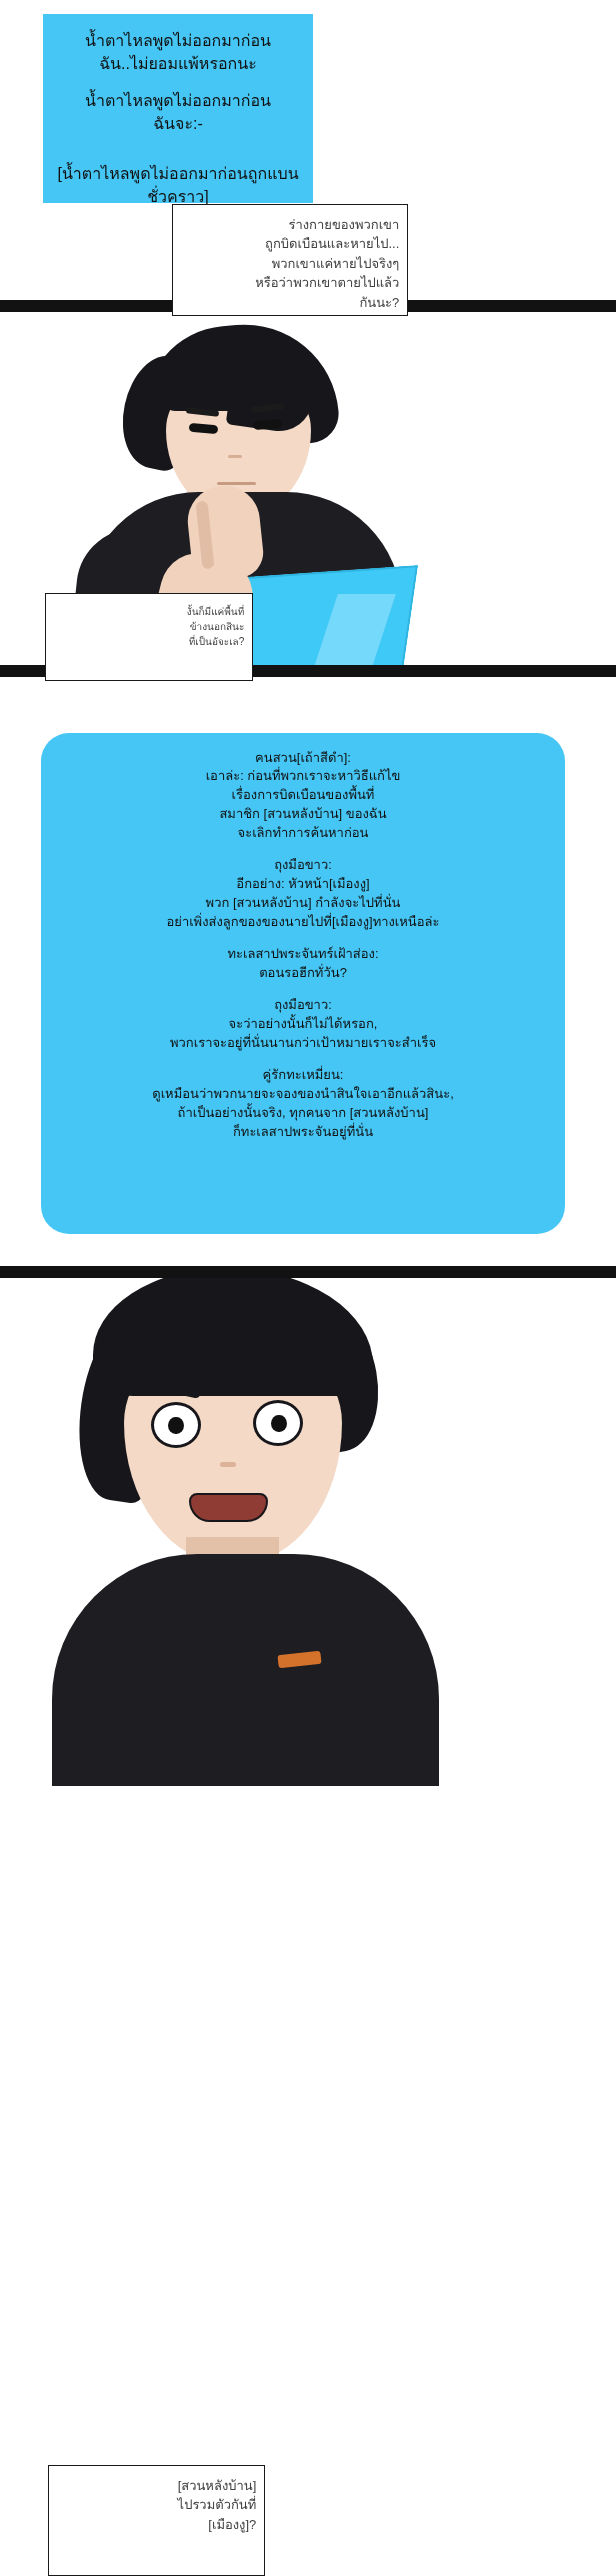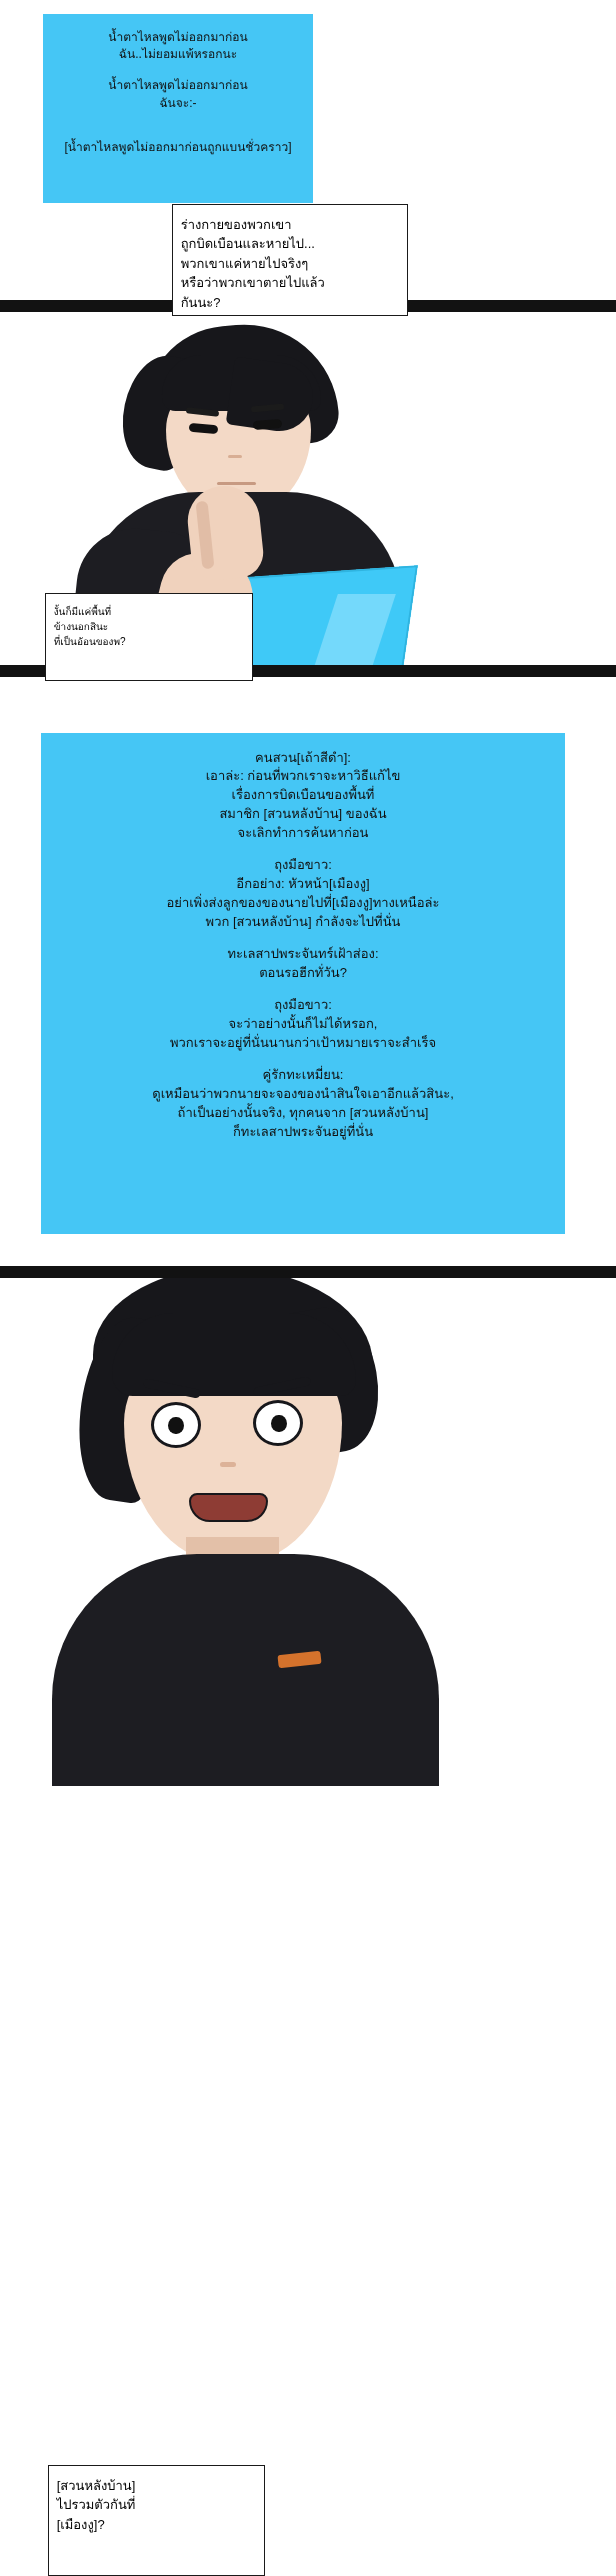--- a/index.html
+++ b/index.html
@@ -34,22 +34,22 @@
     display: block;
     height: 13.5px;
   }
 
   
   .bubble {
     position: absolute;
     background: #ffffff;
     border: 1.9px solid #1a1a1a;
     box-sizing: border-box;
-    text-align: left;
-    color: #000000;
+    text-align: right;
+    color: #404040;
     line-height: 1.5;
   }
   .bubble .line { display: block; }
 
   
   .panel {
     position: absolute;
     overflow: hidden;
     background: #ffffff;
   }
@@ -413,21 +413,21 @@
     background: #d4722c;
     border-radius: 2.9px;
     transform: rotate(-6deg);
   }
 </style>
 </head>
 <body>
 
 <div class="page">
 
-  <div class="blue-box" style="left:43px; top:13.5px; width:270px; height:189px; padding:15.5px 9.7px 0 9.7px; font-size:12px;">
+  <div class="blue-box" style="left:43px; top:13.5px; width:270px; height:189px; padding:15.5px 9.7px 0 9.7px; font-size:16px;">
     <span class="line">น้ำตาไหลพูดไม่ออกมาก่อน</span>
     <span class="line">ฉัน..ไม่ยอมแพ้หรอกนะ</span>
     <span class="gap"></span>
     <span class="line">น้ำตาไหลพูดไม่ออกมาก่อน</span>
     <span class="line">ฉันจะ:-</span>
     <span class="gap"></span>
     <span class="gap"></span>
     <span class="line">[น้ำตาไหลพูดไม่ออกมาก่อนถูกแบนชั่วคราว]</span>
   </div>
 
@@ -462,36 +462,36 @@
     <span class="line">ร่างกายของพวกเขา</span>
     <span class="line">ถูกบิดเบือนและหายไป...</span>
     <span class="line">พวกเขาแค่หายไปจริงๆ</span>
     <span class="line">หรือว่าพวกเขาตายไปแล้ว</span>
     <span class="line">กันนะ?</span>
   </div>
 
   <div class="bubble" style="left:45px; top:593px; width:208px; height:88px; padding:9.7px 7.7px 0 7.7px; font-size:10px;">
     <span class="line">งั้นก็มีแค่พื้นที่</span>
     <span class="line">ข้างนอกสินะ</span>
-    <span class="line">ที่เป็นอัอนของพ?</span>
-  </div>
-
-  <div class="blue-box" style="left:41px; top:733px; width:524px; height:501px; padding:15.5px 11.6px 0 11.6px; font-size:13px;">
+    <span class="line">ที่เป็นอัจะเล?</span>
+  </div>
+
+  <div class="blue-box" style="left:41px; top:733px; width:524px; height:501px; padding:15.5px 11.6px 0 11.6px; font-size:13px;border-radius:28px;">
 
     <span class="line">คนสวน[เถ้าสีดำ]:</span>
     <span class="line">เอาล่ะ: ก่อนที่พวกเราจะหาวิธีแก้ไข</span>
     <span class="line">เรื่องการบิดเบือนของพื้นที่</span>
     <span class="line">สมาชิก [สวนหลังบ้าน] ของฉัน</span>
     <span class="line">จะเลิกทำการค้นหาก่อน</span>
     <span class="gap"></span>
 
     <span class="line">ถุงมือขาว:</span>
     <span class="line">อีกอย่าง: หัวหน้า[เมืองงู]</span>
+    <span class="line">พวก [สวนหลังบ้าน] กำลังจะไปที่นั่น</span>
     <span class="line">อย่าเพิ่งส่งลูกของของนายไปที่[เมืองงู]ทางเหนือล่ะ</span>
-    <span class="line">พวก [สวนหลังบ้าน] กำลังจะไปที่นั่น</span>
     <span class="gap"></span>
 
     <span class="line">ทะเลสาปพระจันทร์เฝ้าส่อง:</span>
     <span class="line">ตอนรอฮีกทั่วัน?</span>
     <span class="gap"></span>
 
     <span class="line">ถุงมือขาว:</span>
     <span class="line">จะว่าอย่างนั้นก็ไม่ได้หรอก,</span>
     <span class="line">พวกเราจะอยู่ที่นั่นนานกว่าเป้าหมายเราจะสำเร็จ</span>
     <span class="gap"></span>

